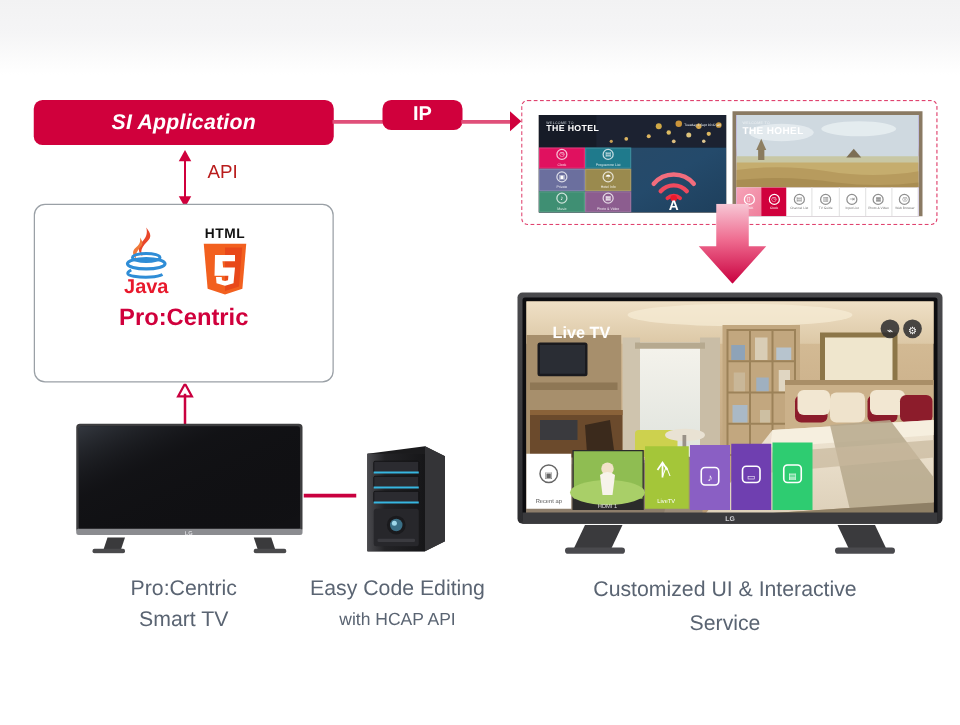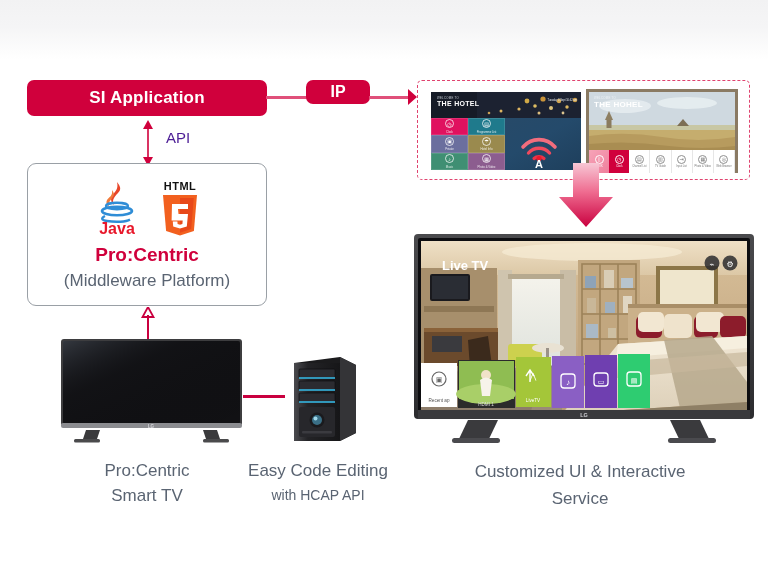--- a/index.html
+++ b/index.html
@@ -17,21 +17,21 @@
     background: linear-gradient(to bottom, #f2f2f3 0%, #f5f5f6 45%, #fdfdfd 88%, #ffffff 100%);
   }
 
   
   .abs { position: absolute; }
 
   
   .si-box {
     left: 27px; top: 80px; width: 240px; height: 36px;
     background: #d0003c; border-radius: 7px;
-    display:flex; align-items:center; justify-content:center;
+    display:flex; align-items:center; justify-content:center;font-style:italic;
   }
   .si-box span {
     color:#fff; font-size:17px; font-weight:600; letter-spacing:.2px;
   }
 
   
   .ip-box {
     left: 306px; top: 80px; width: 64px; height: 24px;
     background:#d0003c; border-radius:7px;
     display:flex; align-items:center; justify-content:center;
@@ -47,21 +47,21 @@
   .arrowhead-right {
     left:408px; top:89px; width:0; height:0;
     border-top:8px solid transparent;
     border-bottom:8px solid transparent;
     border-left:9px solid #d0003c;
   }
 
   
   .api-arrow { left:140px; top:120px; width:16px; height:46px; }
   .api-label {
-    left:166px; top:129px; font-size:15px; color:#4c1d95;
+    left:166px; top:129px; font-size:15px; color:#b91c1c;
   }
 
   
   .pc-box {
     left:27px; top:163px; width:240px; height:143px;
     border:1.4px solid #9aa0a6; border-radius:9px; background:#fff;
   }
   .pc-logos {
     position:absolute; left:0; top:10px; width:100%;
     display:flex; align-items:flex-end; justify-content:center; gap:14px; height:62px;
@@ -188,21 +188,20 @@
 
       <svg width="46" height="58" viewBox="0 0 46 58">
         <text x="23" y="12" font-family="'Liberation Sans',sans-serif" font-size="11" font-weight="700" fill="#111" text-anchor="middle" letter-spacing="0.5">HTML</text>
         <path d="M6 17h34l-3.1 36L23 57.5 9.1 53z" fill="#f2601f"></path>
         <path d="M23 20v34.8l11.2-3.7L36.8 20z" fill="#e8481a"></path>
         <path d="M15 26h16v5h-10l.5 5h9.5l-1.2 12.5-6.8 2-6.8-2-.4-5h4.6l.2 2.6 2.4.7 2.4-.7.3-3.6H14.6z" fill="#fff"></path>
       </svg>
 
     </div>
     <div class="pc-title">Pro:Centric</div>
-    <div class="pc-sub">(Middleware Platform)</div>
   </div>
 
   <svg class="abs up-arrow" viewBox="0 0 16 40">
     <line x1="8" y1="40" x2="8" y2="8" stroke="#c9003f" stroke-width="2"></line>
     <polygon points="8,0 13.5,10 2.5,10" fill="none" stroke="#c9003f" stroke-width="1.8"></polygon>
   </svg>
 
   <svg class="abs tv-left" viewBox="0 0 183 105">
     <rect x="1" y="1" width="181" height="87" rx="3" fill="#3d3d3f"></rect>
     <rect x="3" y="3" width="177" height="83" rx="2" fill="#111114"></rect>

